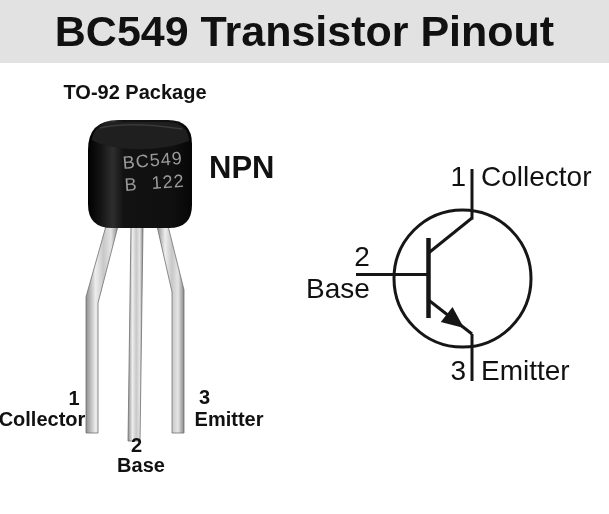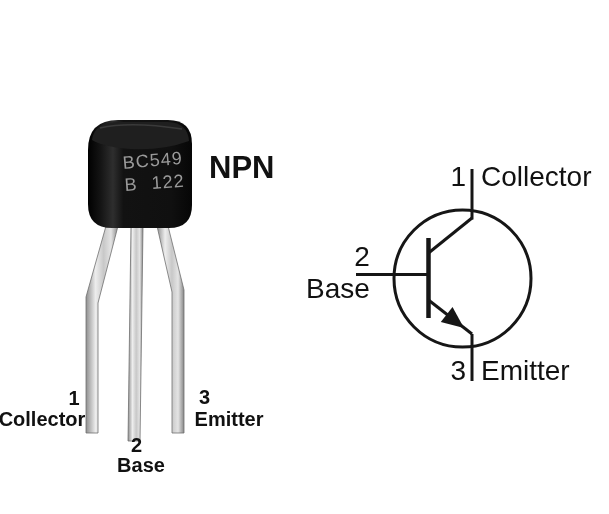--- a/index.html
+++ b/index.html
@@ -40,20 +40,23 @@
   .sp2n{left:352px;top:243px;width:20px;text-align:center;}
   .sp2t{left:306px;top:275px;}
   .sp3n{left:430px;top:357px;width:36px;text-align:right;}
   .sp3t{left:481px;top:357px;}
 </style>
 </head>
 <body>
 
 <div class="canvas">
 
+  <div class="title-band">
+    <h1>BC549 Transistor Pinout</h1>
+  </div>
 
   <svg class="gfx" viewBox="0 0 609 514" aria-hidden="true">
     <defs>
       <linearGradient id="legG" x1="0" y1="0" x2="1" y2="0">
         <stop offset="0" stop-color="#8f8f8f"></stop>
         <stop offset="0.3" stop-color="#ededed"></stop>
         <stop offset="0.55" stop-color="#c8c8c8"></stop>
         <stop offset="0.78" stop-color="#e4e4e4"></stop>
         <stop offset="1" stop-color="#878787"></stop>
       </linearGradient>
@@ -78,20 +81,21 @@
     <circle cx="462.5" cy="278.5" r="68.5" fill="none" stroke="#161616" stroke-width="3"></circle>
     <line x1="428.5" y1="238" x2="428.5" y2="318" stroke="#161616" stroke-width="4.5"></line>
     <line x1="356" y1="274.5" x2="428" y2="274.5" stroke="#161616" stroke-width="3"></line>
     <line x1="428.5" y1="253" x2="472" y2="218" stroke="#161616" stroke-width="3"></line>
     <line x1="472" y1="219.5" x2="472" y2="169" stroke="#161616" stroke-width="3"></line>
     <line x1="428.5" y1="300" x2="472" y2="334" stroke="#161616" stroke-width="3"></line>
     <polygon points="464,328 440.8,321.9 452.5,306.9" fill="#161616"></polygon>
     <line x1="472" y1="334" x2="472" y2="381" stroke="#161616" stroke-width="3"></line>
   </svg>
 
+  <div class="lbl pkg-lbl">TO-92 Package</div>
   <div class="lbl npn-lbl">NPN</div>
 
   <div class="marking mark1">BC549</div>
   <div class="marking mark2">B 122</div>
 
   <div class="lbl pp pp1n">1</div>
   <div class="lbl pp pp1t">Collector</div>
   <div class="lbl pp pp2n">2</div>
   <div class="lbl pp pp2t">Base</div>
   <div class="lbl pp pp3n">3</div>

